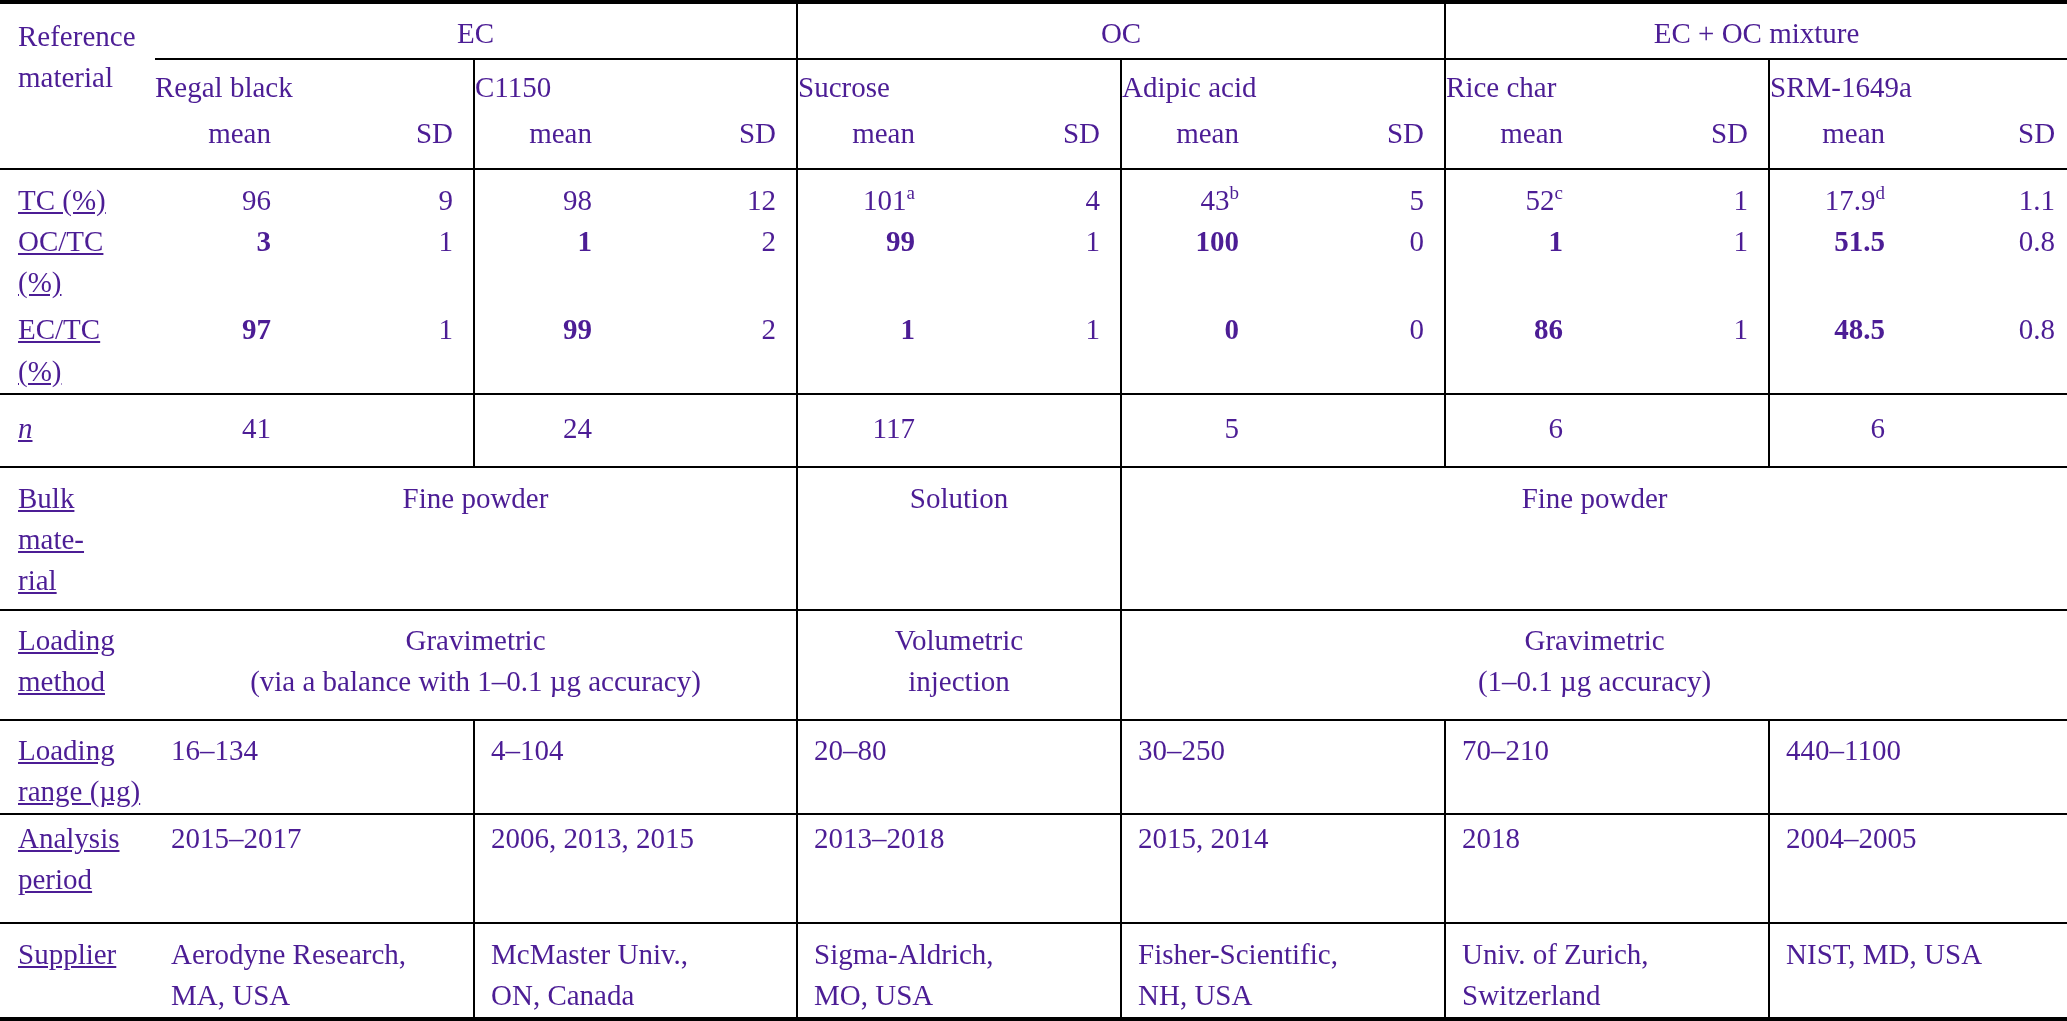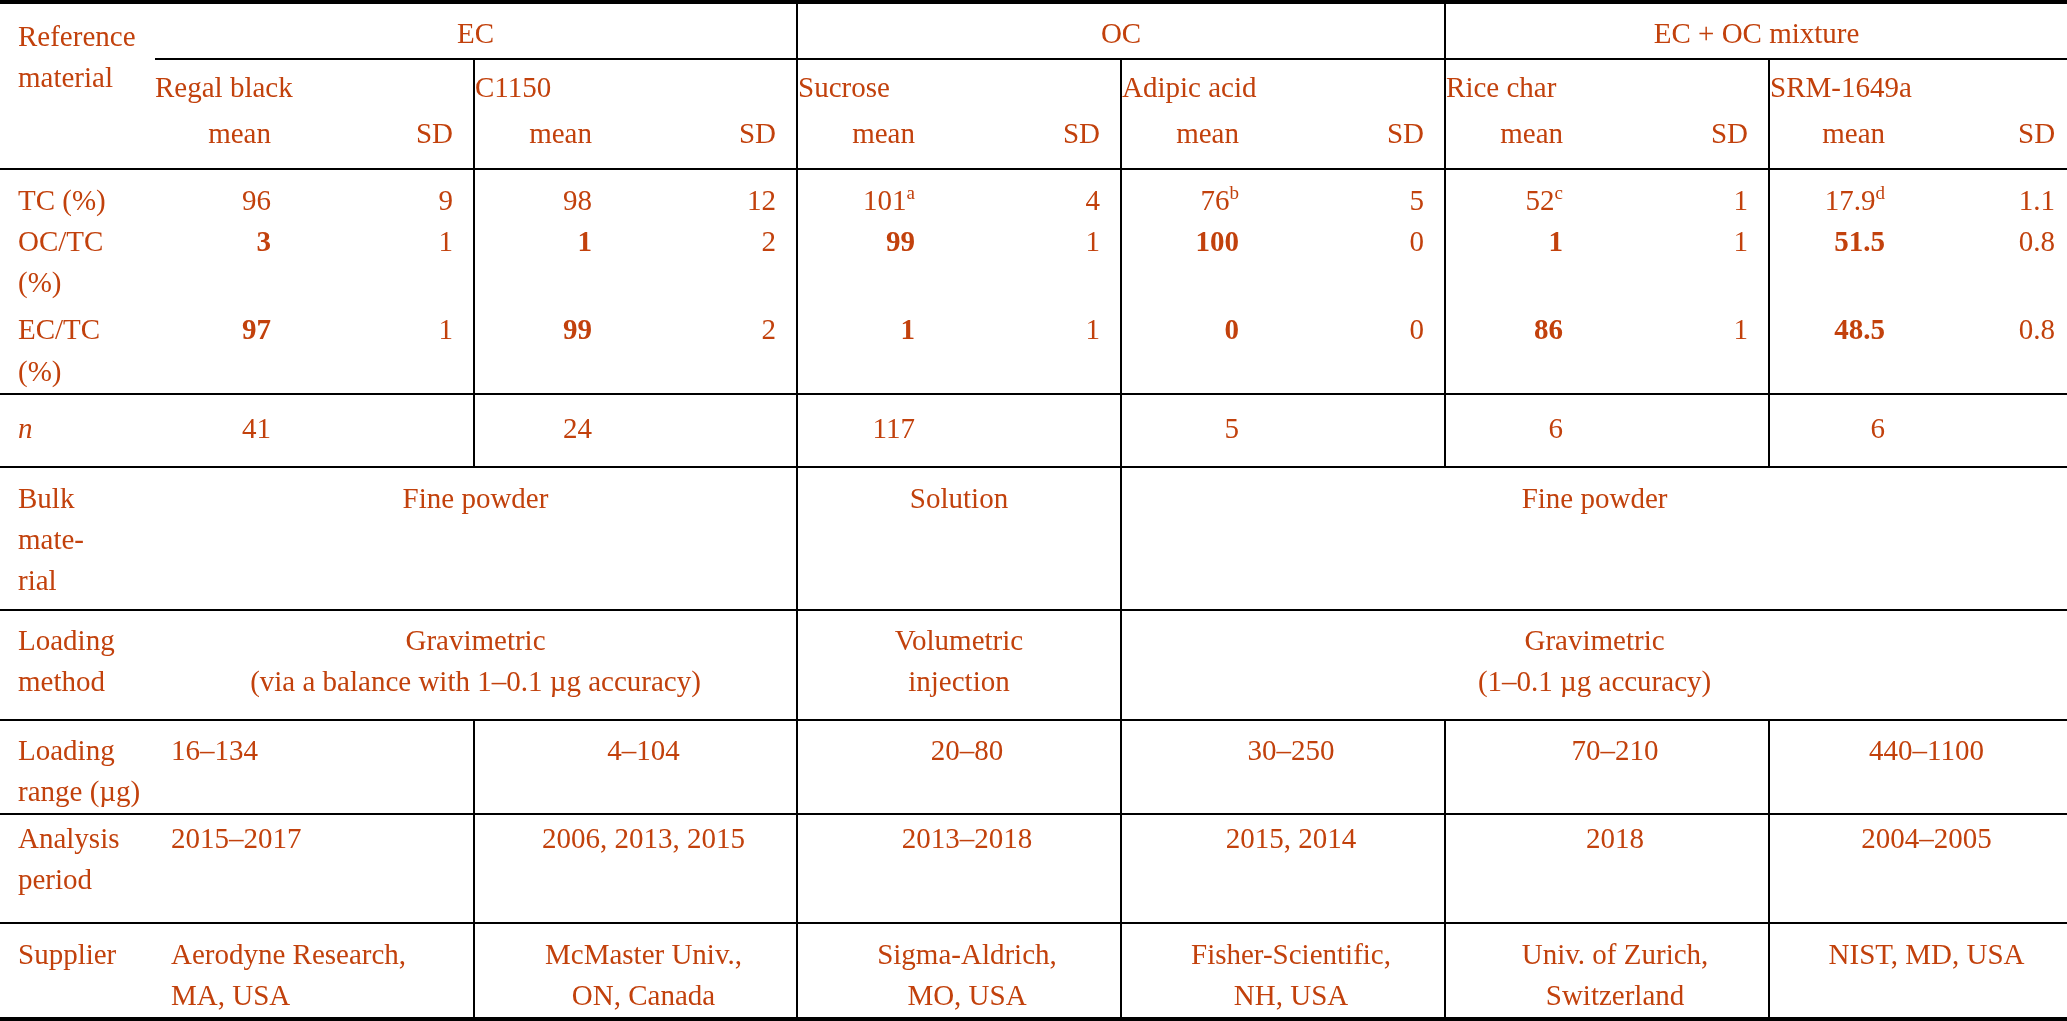--- a/index.html
+++ b/index.html
@@ -16,44 +16,44 @@
   table.ref-table {
     border-collapse: collapse;
     table-layout: fixed;
     width: 2067px;
     height: 1021px;
     border-top: 4px solid #000;
     border-bottom: 4px solid #000;
     font-family: "Liberation Serif", "DejaVu Serif", serif;
     font-size: 29px;
     line-height: 1.42;
-    color: #c2410c;
+    color: #4c1d95;
     background: #fff;
   }
   td, th {
     font-weight: normal;
     vertical-align: top;
     padding: 0;
     overflow: hidden;
     text-align: left;
   }
   
-  .vsep { border-left: 2px solid #000; text-align: center; }
+  .vsep { border-left: 2px solid #000; }
   
   tr.h1 { height: 57px; }
   tr.h2 { height: 52px; }
   tr.h3 { height: 57px; }
   th.refcell { padding: 12px 6px 0 18px; vertical-align: top; }
   th.group  { text-align: center; padding-top: 9px; border-bottom: 2px solid #000; }
   th.mat    { text-align: left; padding-top: 7px; }
   th.meanh  { text-align: right; vertical-align: bottom; padding: 0 44px 13px 0; }
   th.sdh    { text-align: right; vertical-align: bottom; padding: 0 20px 13px 0; }
   th.sdh.last { padding-right: 12px; }
   
-  td.lbl  { padding-left: 18px; }
+  td.lbl  { padding-left: 18px; text-decoration: underline; }
   td.mean { text-align: right; padding-right: 44px; }
   td.sd   { text-align: right; padding-right: 20px; }
   td.sd.last { padding-right: 12px; }
   td.cgrp { text-align: center; }
   td.lft  { padding-left: 16px; }
   tr.r-tc { height: 50px; }
   tr.r-tc > td { border-top: 2px solid #000; padding-top: 10px; }
   tr.r-octc { height: 88px; }
   tr.r-ectc { height: 84px; }
   tr.r-n { height: 73px; }
@@ -126,21 +126,21 @@
   </tr>
 
   <tr class="r-tc">
     <td class="lbl">TC (%)</td>
     <td class="mean"><span>96</span><sup></sup></td>
     <td class="sd">9</td>
     <td class="mean vsep"><span>98</span><sup></sup></td>
     <td class="sd">12</td>
     <td class="mean vsep"><span>101</span><sup>a</sup></td>
     <td class="sd">4</td>
-    <td class="mean vsep"><span>76</span><sup>b</sup></td>
+    <td class="mean vsep"><span>43</span><sup>b</sup></td>
     <td class="sd">5</td>
     <td class="mean vsep"><span>52</span><sup>c</sup></td>
     <td class="sd">1</td>
     <td class="mean vsep"><span>17.9</span><sup>d</sup></td>
     <td class="sd last">1.1</td>
   </tr>
 
   <tr class="r-octc">
     <td class="lbl"><span class="pre">OC/TC
 (%)</span></td>

